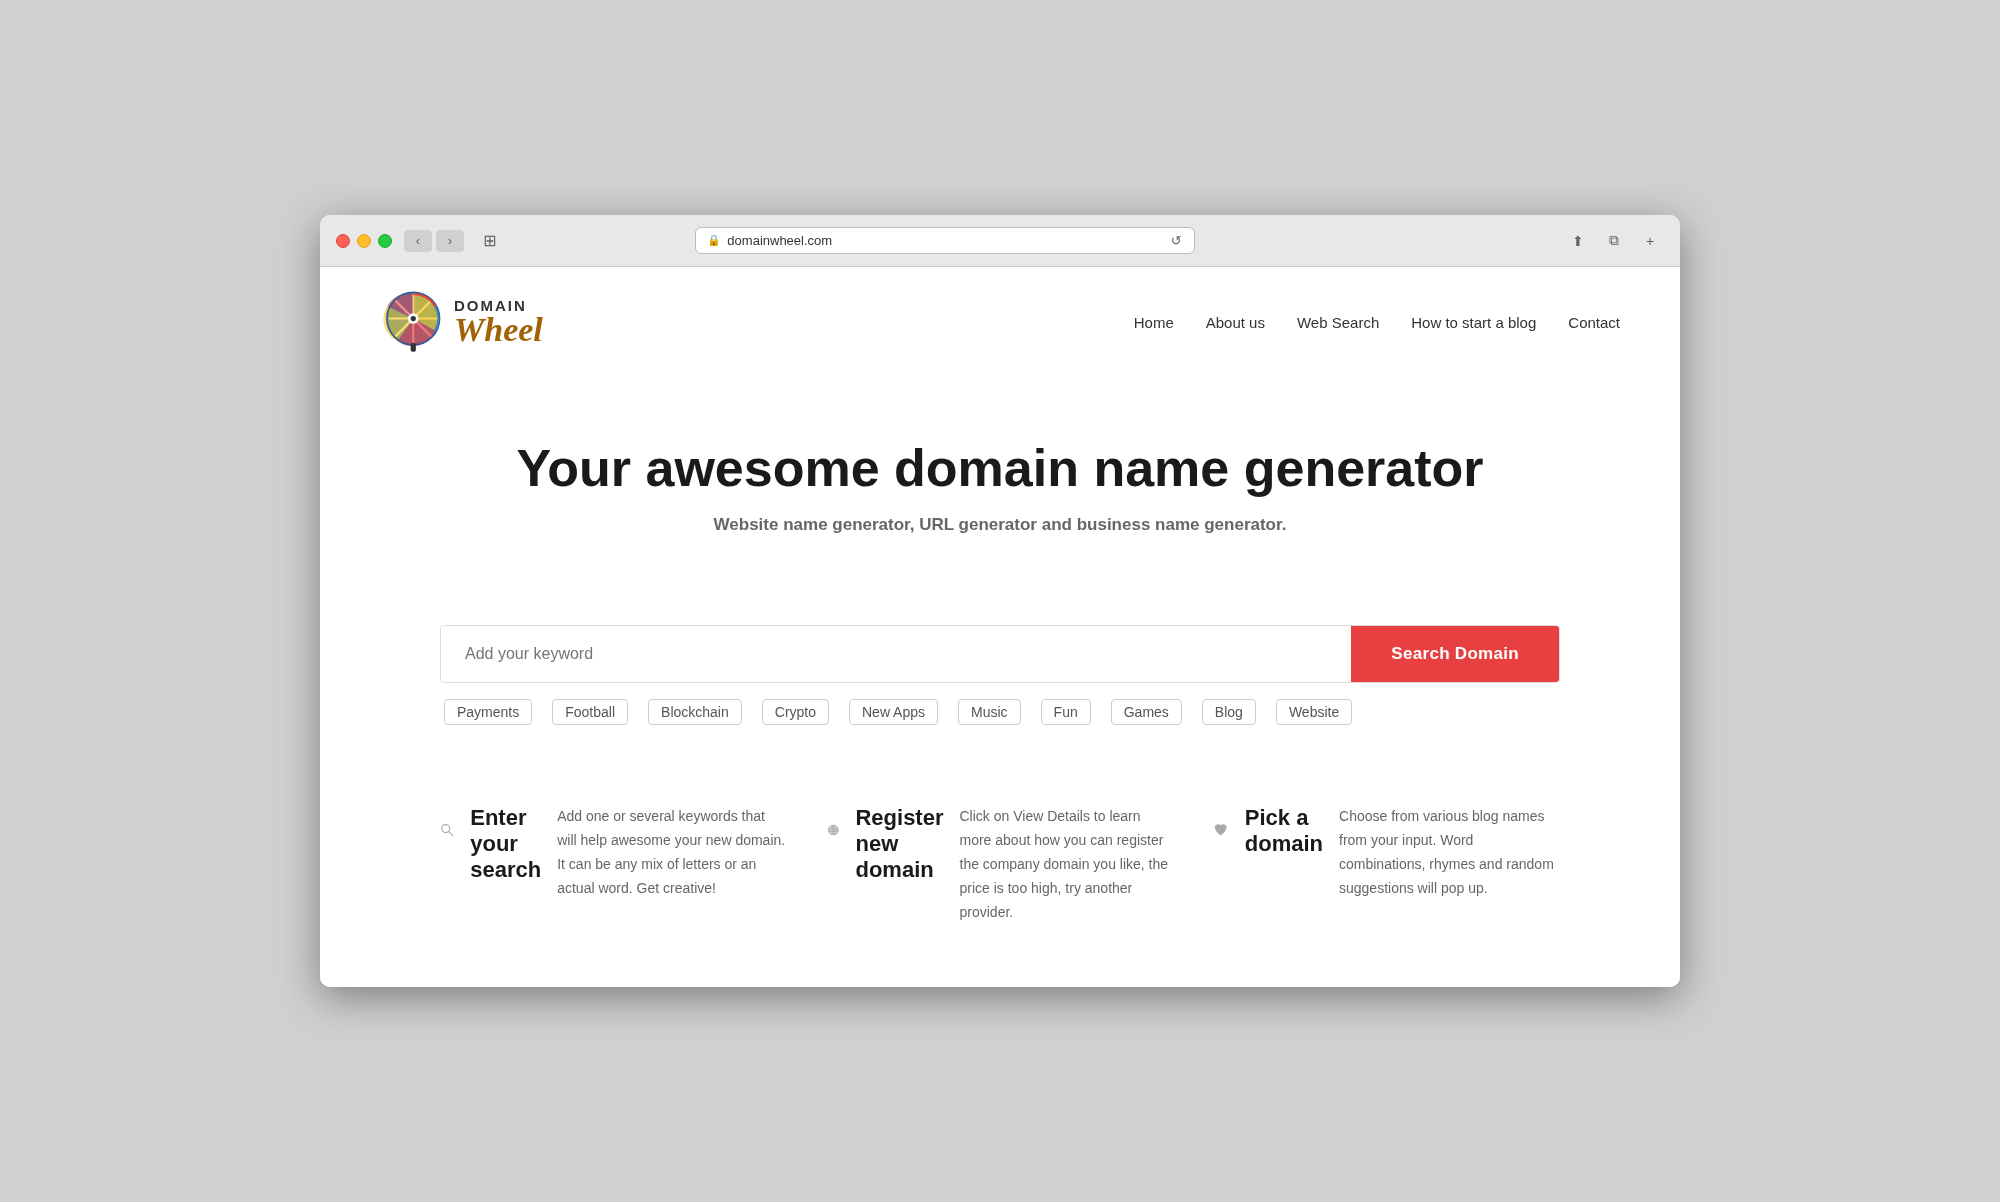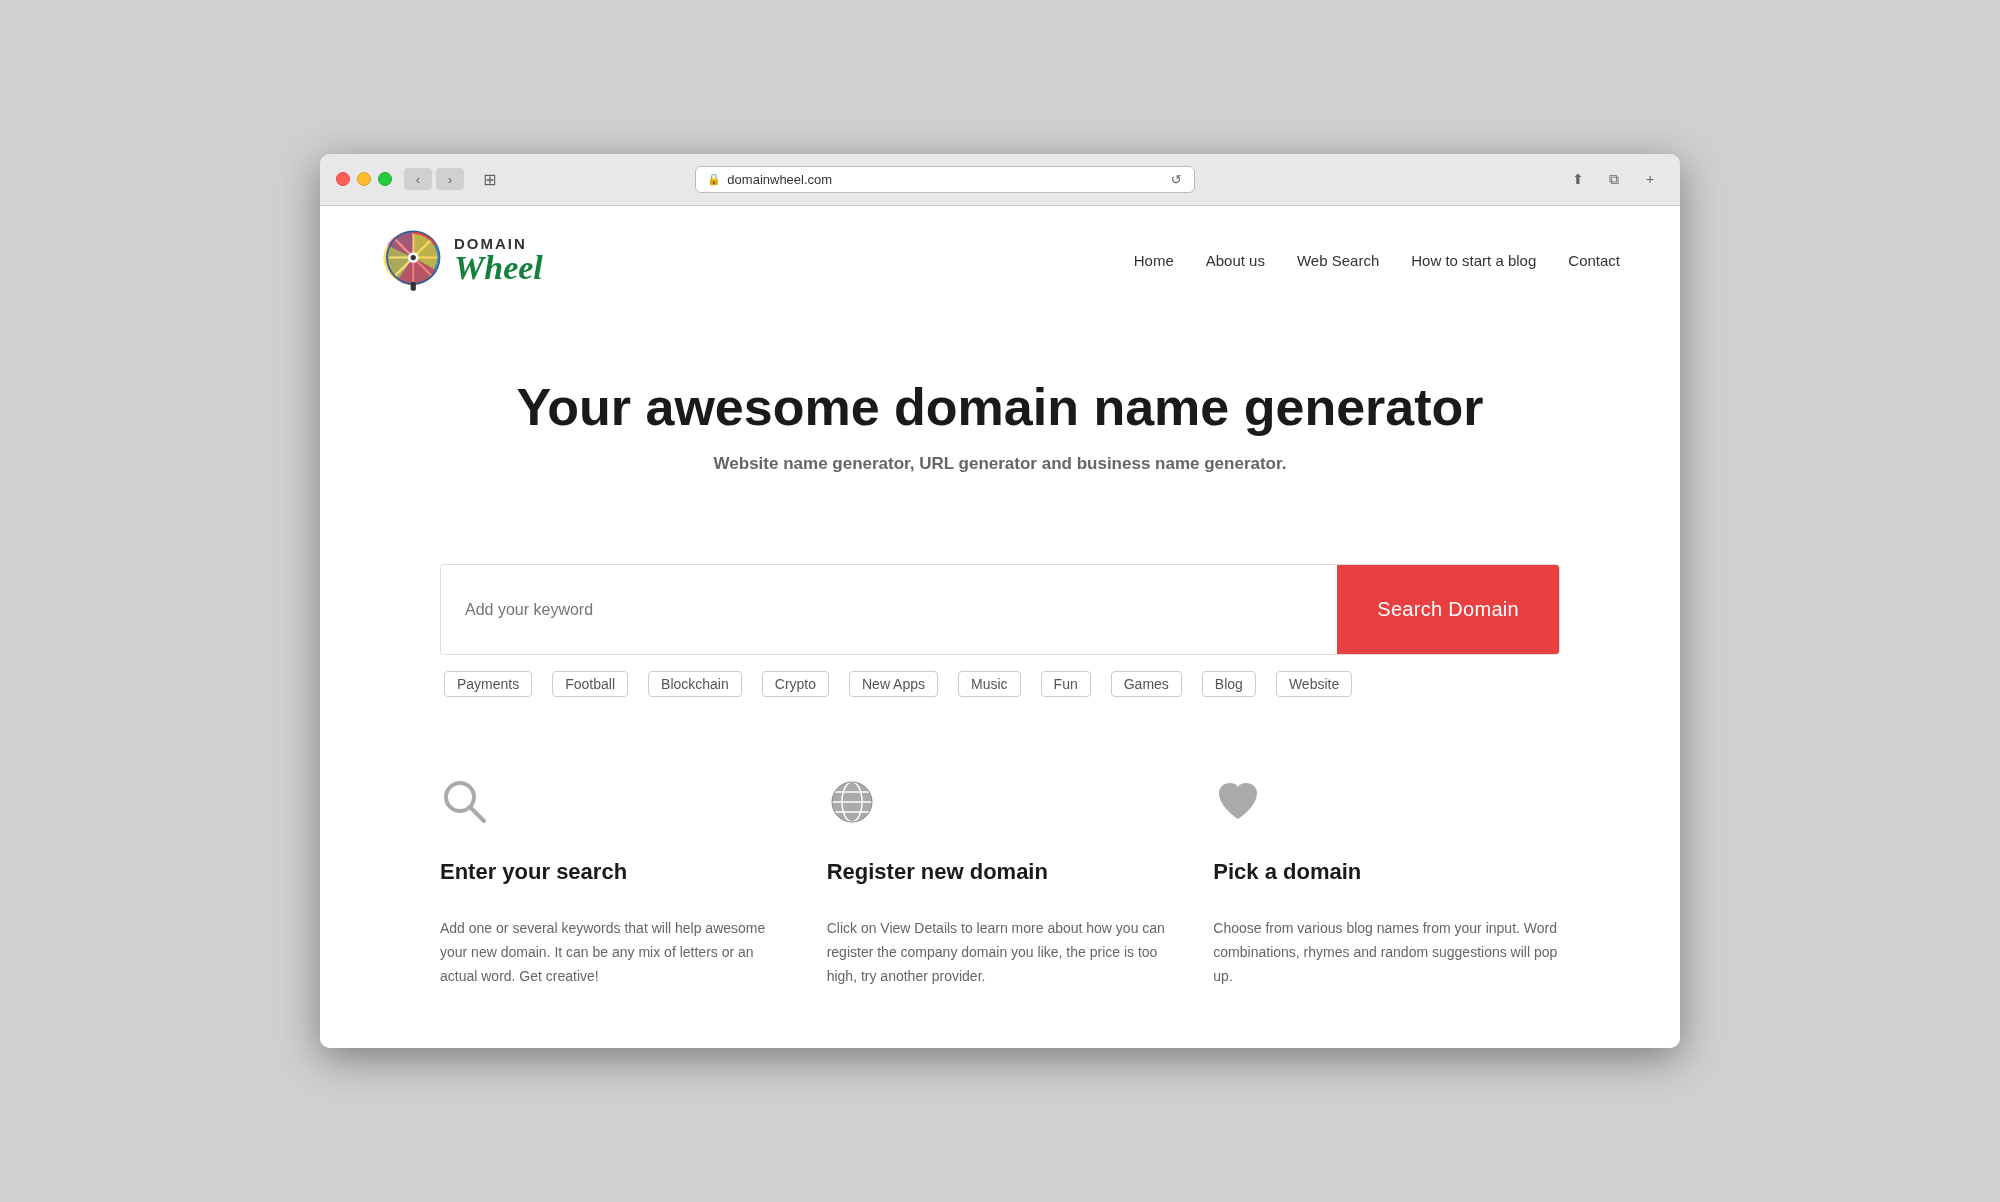--- a/index.html
+++ b/index.html
@@ -149,21 +149,21 @@
       font-size: 15px;
       font-weight: 700;
       color: #333;
       letter-spacing: 2px;
       text-transform: uppercase;
     }
 
     .logo-wheel-text {
       font-size: 34px;
       font-weight: 700;
-      color: #15803d;
+      color: #a16207;
       font-family: Georgia, 'Times New Roman', serif;
       font-style: italic;
     }
 
     .site-nav {
       display: flex;
       gap: 32px;
       align-items: center;
     }
 
@@ -216,23 +216,23 @@
       border: none;
       outline: none;
       color: #999;
       background: white;
     }
 
     .search-button {
       background: #e84040;
       color: white;
       border: none;
-      padding: 33px 40px;
-      font-size: 20px;
-      font-weight: 400;
+      padding: 18px 40px;
+      font-size: 17px;
+      font-weight: 700;
       cursor: pointer;
       letter-spacing: 0.3px;
     }
 
     .keyword-tags {
       display: flex;
       gap: 20px;
       flex-wrap: wrap;
       padding: 0 4px;
     }
@@ -251,22 +251,22 @@
     
     .features-section {
       padding: 60px 120px;
       display: grid;
       grid-template-columns: 1fr 1fr 1fr;
       gap: 40px;
     }
 
     .feature-item {
       display: flex;
-      flex-direction: column;
-      gap: 32px;
+      flex-direction: row;
+      gap: 16px;
     }
 
     .feature-icon {
       width: 50px;
       height: 50px;
       color: #aaa;
     }
 
     .feature-title {
       font-size: 22px;

